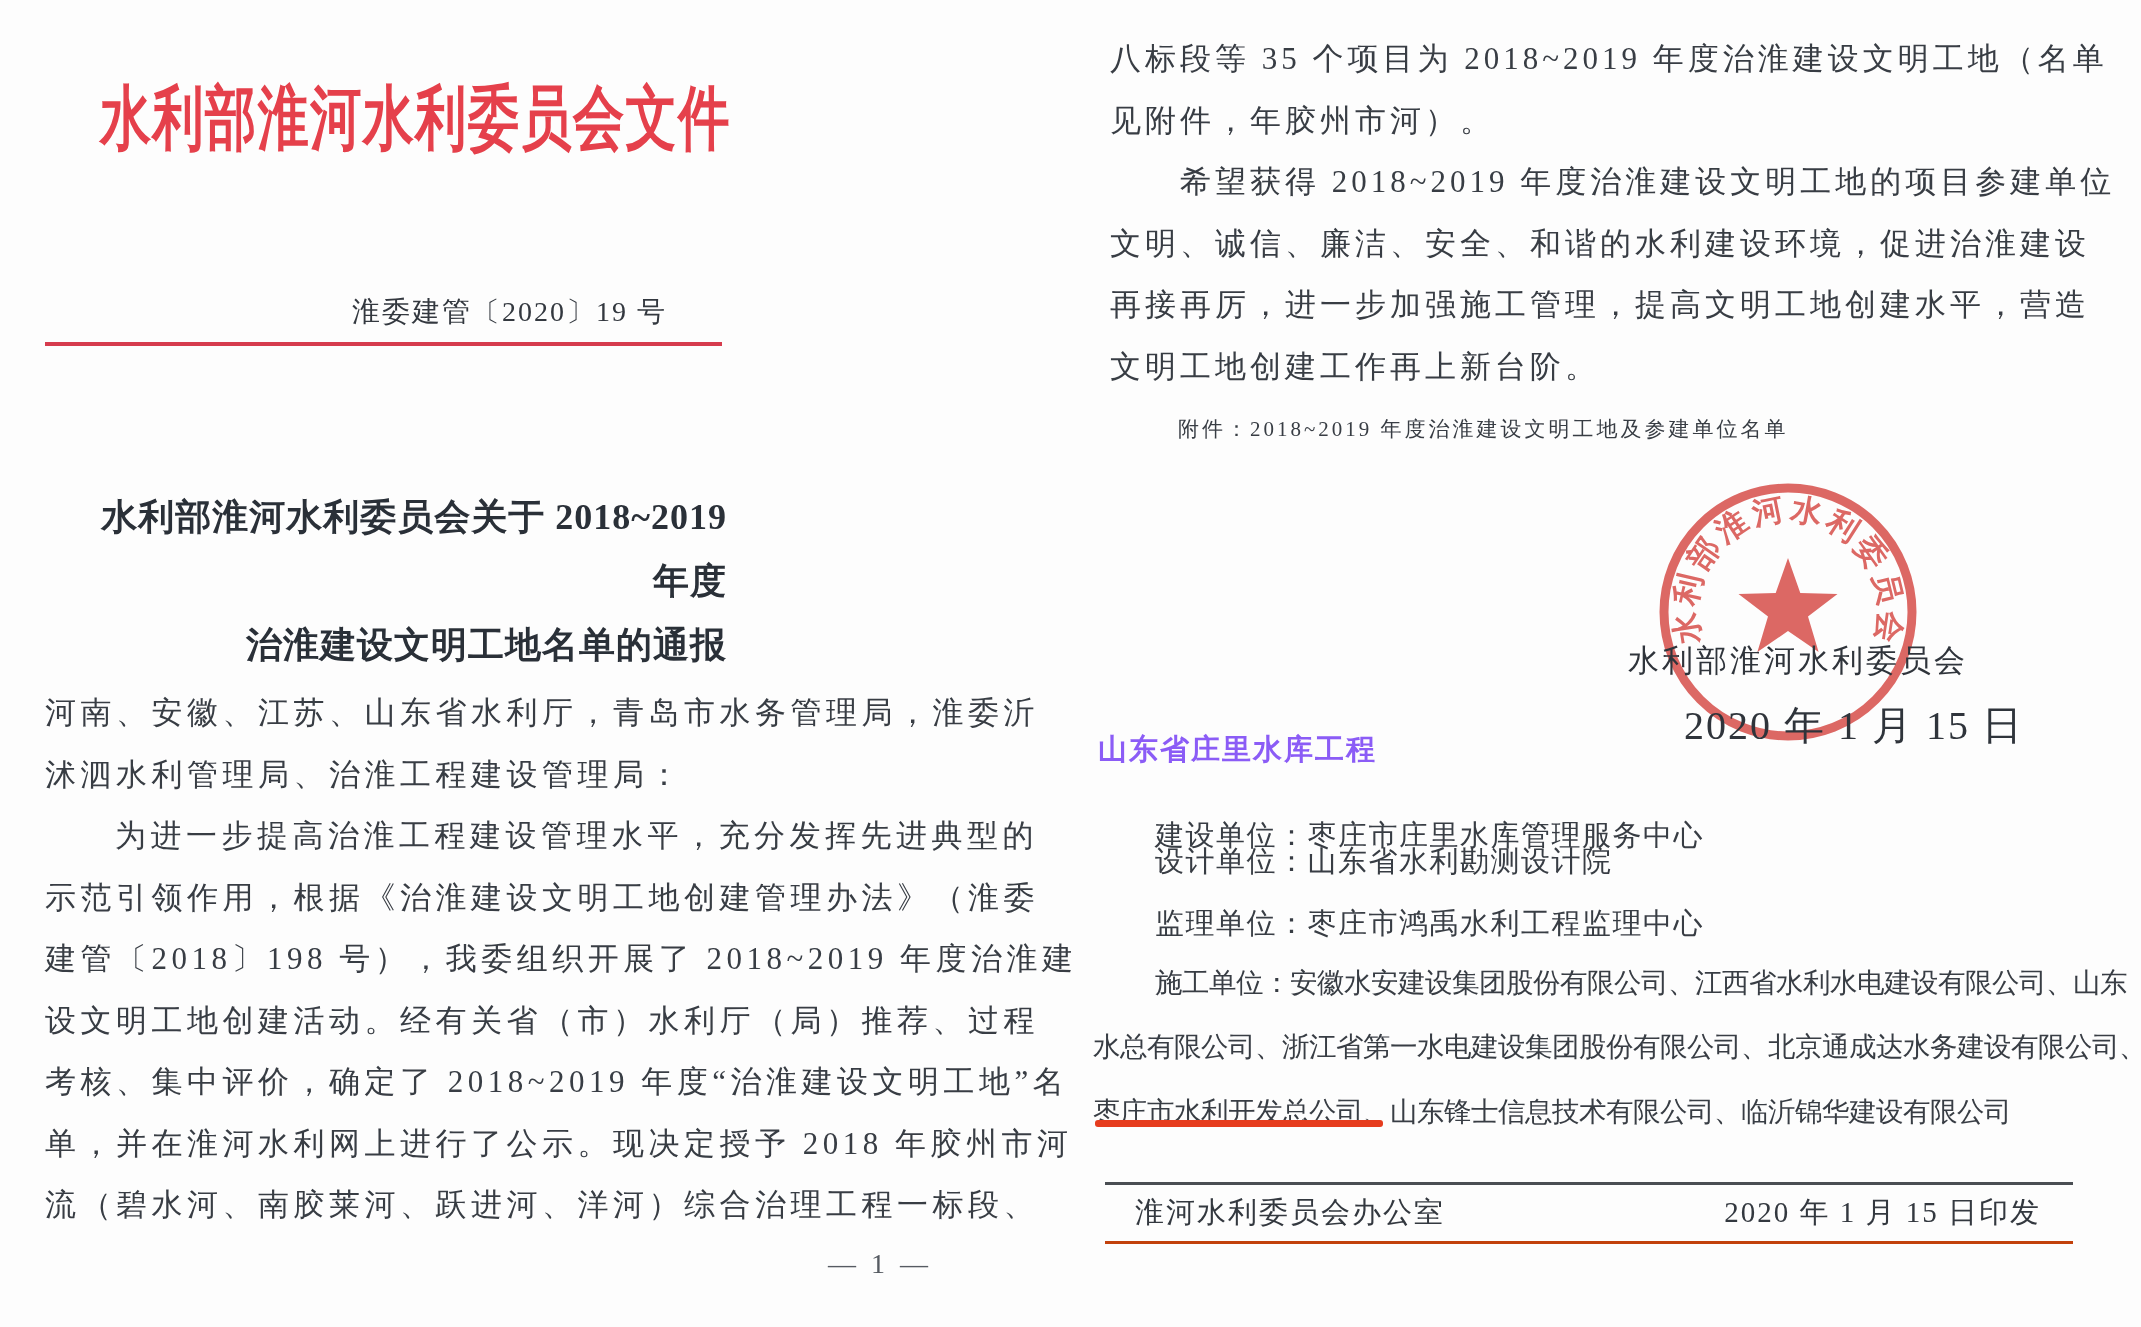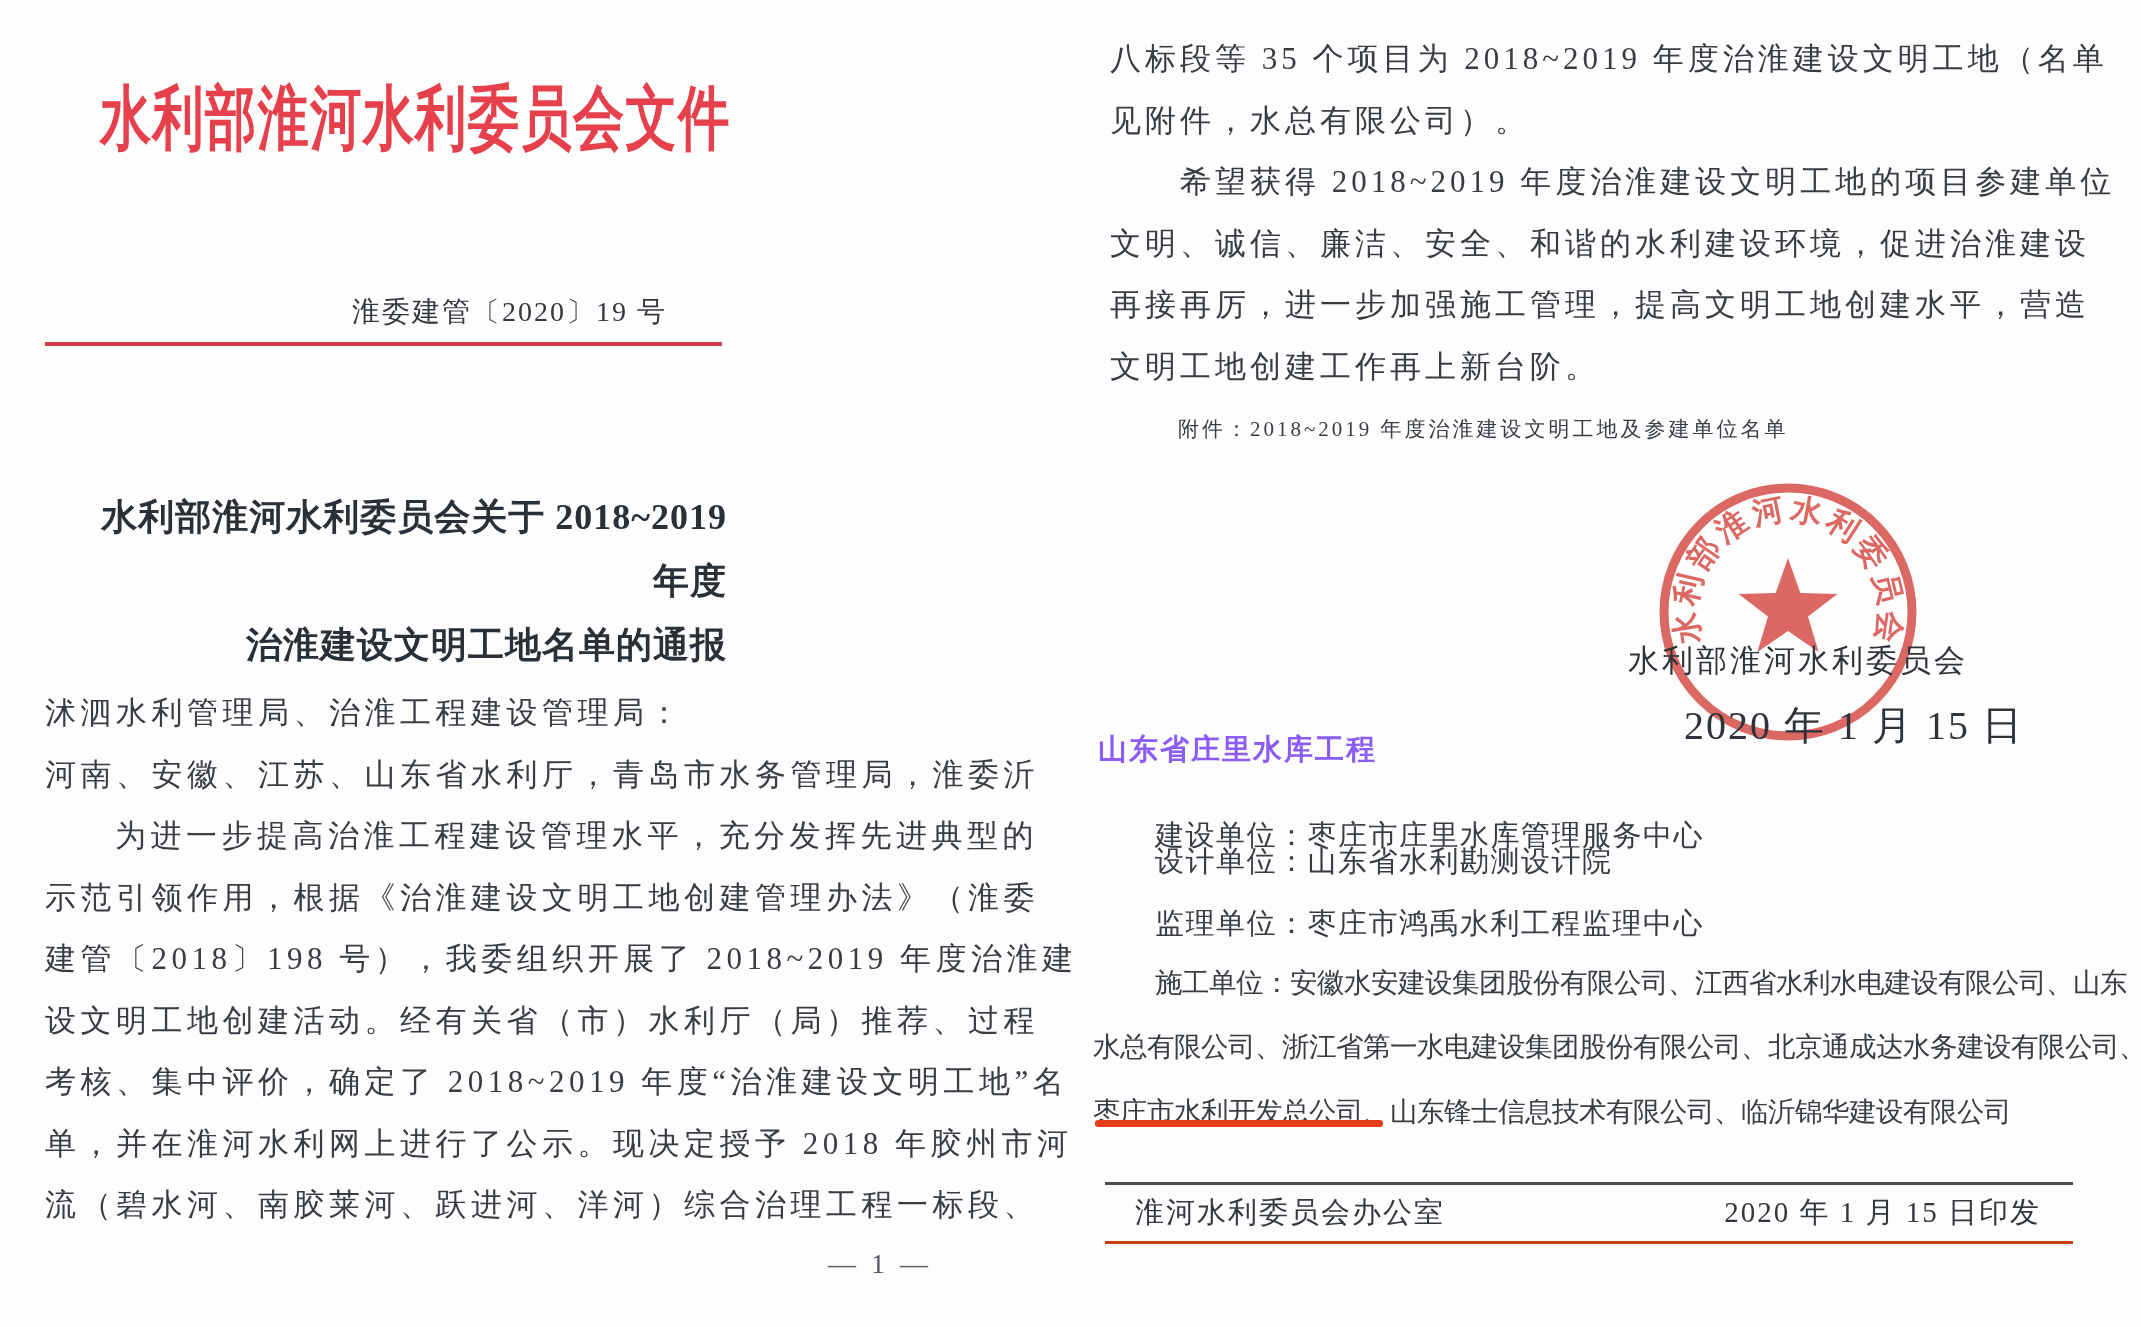--- a/index.html
+++ b/index.html
@@ -171,36 +171,36 @@
   <div class="letterhead">水利部淮河水利委员会文件</div>
   <div class="doc-number">淮委建管〔2020〕19 号</div>
   <div class="red-rule"></div>
 
   <div class="notice-title">
     <div>水利部淮河水利委员会关于 2018~2019 年度</div>
     <div>治淮建设文明工地名单的通报</div>
   </div>
 
   <div class="body-left">
+    <div>河南、安徽、江苏、山东省水利厅，青岛市水务管理局，淮委沂</div>
     <div>沭泗水利管理局、治淮工程建设管理局：</div>
-    <div>河南、安徽、江苏、山东省水利厅，青岛市水务管理局，淮委沂</div>
     <div class="indent2">为进一步提高治淮工程建设管理水平，充分发挥先进典型的</div>
     <div>示范引领作用，根据《治淮建设文明工地创建管理办法》（淮委</div>
     <div>建管〔2018〕198 号），我委组织开展了 2018~2019 年度治淮建</div>
     <div>设文明工地创建活动。经有关省（市）水利厅（局）推荐、过程</div>
     <div>考核、集中评价，确定了 2018~2019 年度“治淮建设文明工地”名</div>
     <div>单，并在淮河水利网上进行了公示。现决定授予 2018 年胶州市河</div>
     <div>流（碧水河、南胶莱河、跃进河、洋河）综合治理工程一标段、</div>
   </div>
 
   <div class="page-number">— 1 —</div>
 
   <div class="body-right">
     <div>八标段等 35 个项目为 2018~2019 年度治淮建设文明工地（名单</div>
-    <div>见附件，水总有限公司）。</div>
+    <div>见附件，年胶州市河）。</div>
     <div class="indent2">希望获得 2018~2019 年度治淮建设文明工地的项目参建单位</div>
     <div>文明、诚信、廉洁、安全、和谐的水利建设环境，促进治淮建设</div>
     <div>再接再厉，进一步加强施工管理，提高文明工地创建水平，营造</div>
     <div>文明工地创建工作再上新台阶。</div>
   </div>
 
   <div class="attachment-line">附件：2018~2019 年度治淮建设文明工地及参建单位名单</div>
 
   <svg class="seal" viewBox="0 0 300 300">
     <defs>

